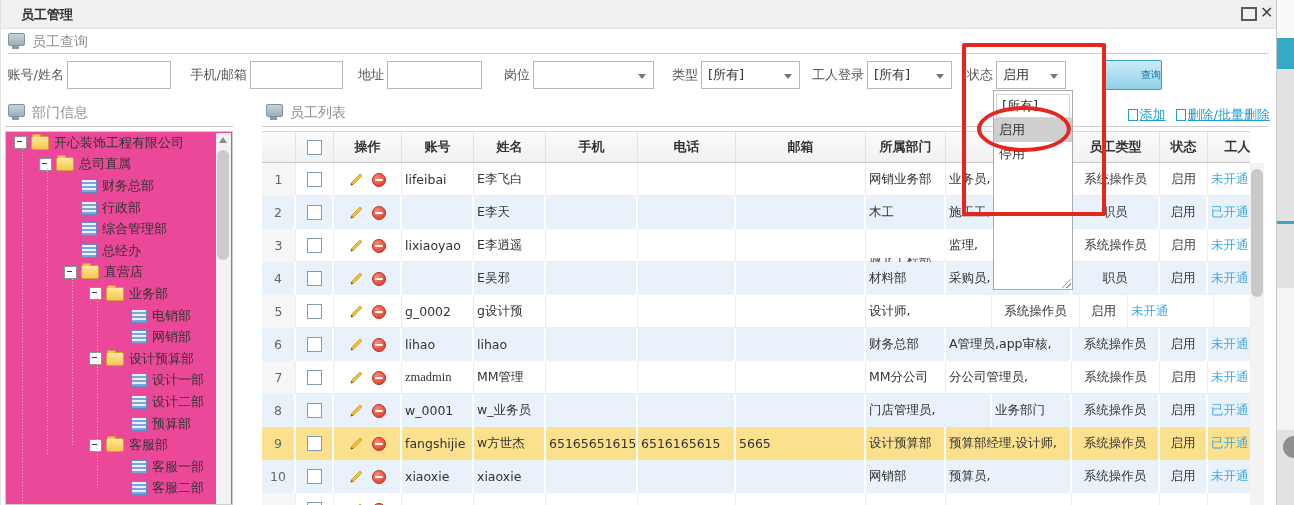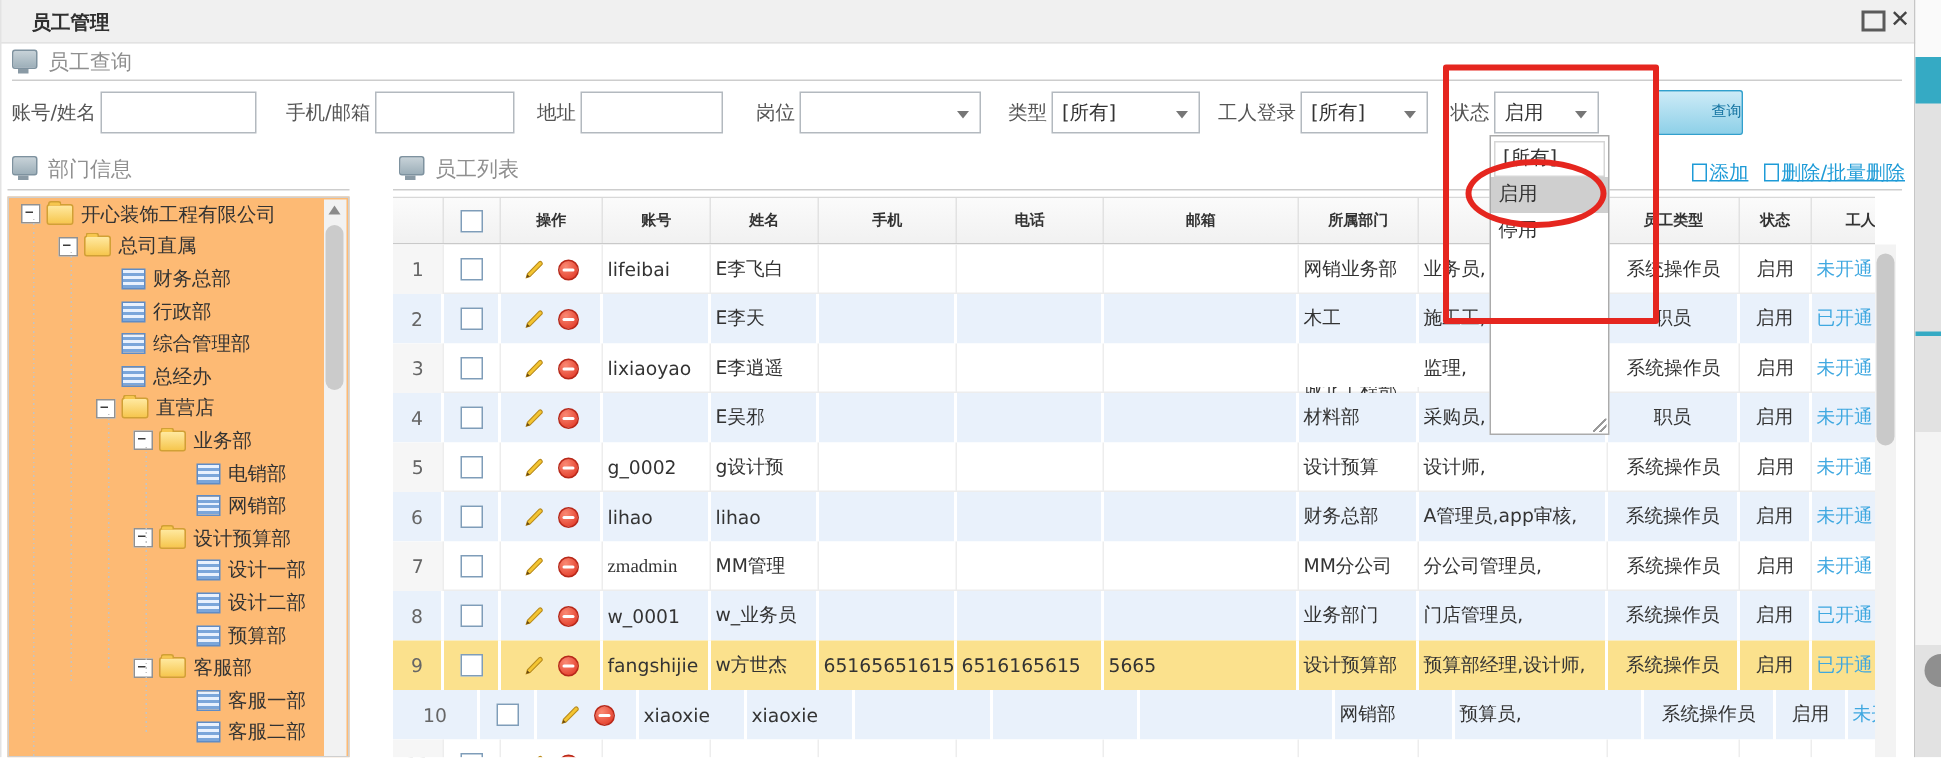--- a/index.html
+++ b/index.html
@@ -32,21 +32,21 @@
       border-radius:2px;box-sizing:border-box;cursor:pointer;}
   
   #dropdown{left:993px;top:90px;width:80px;height:200px;background:#fff;border:1px solid #ababab;
       box-sizing:border-box;z-index:40;}
   .dd-item{height:24px;line-height:24px;padding:0 5px;font-size:13px;color:#333;cursor:pointer;}
   .dd-item.boxed{border:1px solid #d6d6d6;margin:3px 2px 0 2px;height:22px;line-height:22px;}
   .dd-item.active{background:#cfcfcf;}
   #dd-resize{position:absolute;right:1px;bottom:1px;width:9px;height:9px;
       background:linear-gradient(135deg,transparent 45%,#9a9a9a 45% 55%,transparent 55% 70%,#9a9a9a 70% 80%,transparent 80%);}
   
-  #tree-panel{left:5px;top:131px;width:228px;height:374px;border:1px solid #cfcfcf;background:#fdba74;
+  #tree-panel{left:5px;top:131px;width:228px;height:374px;border:1px solid #cfcfcf;background:#ec4899;
       box-sizing:border-box;overflow:hidden;}
   .trow{position:relative;height:21.6px;display:flex;align-items:center;cursor:pointer;white-space:nowrap;}
   .expander{width:11px;height:11px;border:1px solid #919191;background:#fff;position:relative;flex:0 0 11px;margin-right:4px;}
   .expander::after{content:"";position:absolute;left:2px;top:4px;width:5px;height:1px;background:#3c3c3c;}
   .tspacer{width:13px;flex:0 0 13px;margin-right:4px;}
   .folder-icon{width:16px;height:12px;background:linear-gradient(#ffe9a0,#f6c64e);border:1px solid #d починка;
       border:1px solid #d1a035;border-radius:2px;position:relative;flex:0 0 16px;margin-right:5px;}
   .folder-icon::before{content:"";position:absolute;left:0px;top:-3px;width:7px;height:2px;background:#f6c64e;
       border:1px solid #d1a035;border-bottom:0;border-radius:2px 2px 0 0;}
   .grid-icon{width:14px;height:12px;border:1px solid #5f8cc6;flex:0 0 14px;margin-right:5px;box-sizing:content-box;
@@ -55,21 +55,21 @@
   .guide{position:absolute;width:1px;background:repeating-linear-gradient(to bottom,#c4c4c4 0 1px,transparent 1px 3px);}
   
   #tree-scroll{position:absolute;right:1px;top:1px;width:15px;height:371px;background:#f2f2f2;}
   #tree-scroll .up{position:absolute;top:4px;left:3px;width:0;height:0;border-left:4px solid transparent;
       border-right:4px solid transparent;border-bottom:6px solid #8b8b8b;}
   #tree-scroll .thumb{position:absolute;left:1px;top:17px;width:12px;height:110px;background:#cbcbcb;border-radius:6px;}
   
   #table-panel{left:262px;top:131px;width:988px;height:374px;overflow:hidden;}
   .thead{display:flex;height:32px;background:linear-gradient(#fbfbfb,#f1f1f1);
       border-top:1px solid #d8d8d8;border-bottom:1px solid #c9c9c9;box-sizing:border-box;}
-  .hcell{display:flex;align-items:center;justify-content:center;font-weight:bold;font-size:10px;color:#333;
+  .hcell{display:flex;align-items:center;justify-content:center;font-weight:bold;font-size:13px;color:#333;
       border-right:1px solid #e2e2e2;box-sizing:border-box;flex:0 0 auto;overflow:hidden;}
   .trowd{display:flex;height:33px;box-sizing:border-box;}
   .cell{display:flex;align-items:center;font-size:12.5px;color:#333;box-sizing:border-box;flex:0 0 auto;
       overflow:hidden;white-space:nowrap;padding:0 3px;}
   .r-white{background:#fff;box-shadow:inset 0 -1px 0 #ededed;}
   .r-white .cell{border-right:1px solid #ededed;}
   .r-blue{background:#e9f1fb;}
   .r-blue .cell{border-right:2px solid #fff;}
   .r-yellow{background:#fbe18d;}
   .r-yellow .cell{border-right:2px solid #fff;}
@@ -417,21 +417,20 @@
                 <path d="M2 14 l0.7-2.4 1.8 1.8 Z" fill="#6b4a12"></path>
               </svg>
             </span>
             <span class="del-icon"></span>
           </div>
           <div class="cell" style="width: 72px;">g_0002</div>
           <div class="cell" style="width: 72px;">g设计预</div>
           <div class="cell" style="width: 92px;"></div>
           <div class="cell" style="width: 98px;"></div>
           <div class="cell" style="width: 130px;"></div>
-          <div class="cell" style="width: 80px;">设计预算</div>
           <div class="cell" style="width: 126px;">设计师,</div>
           <div class="cell c-center" style="width: 88px;">系统操作员</div>
           <div class="cell c-center" style="width: 48px;">启用</div>
           <div class="cell worker" style="width: 86px;">未开通</div>
         </div>
         <div class="trowd r-blue">
           <div class="cell c-center numcell" style="width: 34px;">6</div>
           <div class="cell c-center" style="width: 38px;">
             <span class="cbx"></span>
           </div>
@@ -492,22 +491,22 @@
                 <path d="M2 14 l0.7-2.4 1.8 1.8 Z" fill="#6b4a12"></path>
               </svg>
             </span>
             <span class="del-icon"></span>
           </div>
           <div class="cell" style="width: 72px;">w_0001</div>
           <div class="cell" style="width: 72px;">w_业务员</div>
           <div class="cell" style="width: 92px;"></div>
           <div class="cell" style="width: 98px;"></div>
           <div class="cell" style="width: 130px;"></div>
+          <div class="cell" style="width: 126px;">门店管理员,</div>
           <div class="cell" style="width: 80px;">业务部门</div>
-          <div class="cell" style="width: 126px;">门店管理员,</div>
           <div class="cell c-center" style="width: 88px;">系统操作员</div>
           <div class="cell c-center" style="width: 48px;">启用</div>
           <div class="cell worker" style="width: 86px;">已开通</div>
         </div>
         <div class="trowd r-yellow">
           <div class="cell c-center numcell" style="width: 34px;">9</div>
           <div class="cell c-center" style="width: 38px;">
             <span class="cbx"></span>
           </div>
           <div class="cell c-center ops" style="width: 68px;">
@@ -524,21 +523,21 @@
           <div class="cell" style="width: 92px;">651656516156</div>
           <div class="cell" style="width: 98px;">6516165615</div>
           <div class="cell" style="width: 130px;">5665</div>
           <div class="cell" style="width: 80px;">设计预算部</div>
           <div class="cell" style="width: 126px;">预算部经理,设计师,</div>
           <div class="cell c-center" style="width: 88px;">系统操作员</div>
           <div class="cell c-center" style="width: 48px;">启用</div>
           <div class="cell worker" style="width: 86px;">已开通</div>
         </div>
         <div class="trowd r-blue">
-          <div class="cell c-center numcell" style="width: 58px; text-align: right;">10</div>
+          <div class="cell c-center numcell" style="width: 34px; text-align: right;">10</div>
           <div class="cell c-center" style="width: 38px;">
             <span class="cbx"></span>
           </div>
           <div class="cell c-center ops" style="width: 68px;">
             <span class="pencil">
               <svg width="15" height="15" viewBox="0 0 16 16">
                 <path d="M2 14 L4.6 13.2 L13.2 4.6 A1.5 1.5 0 0 0 11.2 2.6 L2.8 11.2 Z" fill="#f4c531" stroke="#b98b1d" stroke-width="0.8"></path>
                 <path d="M2 14 l0.7-2.4 1.8 1.8 Z" fill="#6b4a12"></path>
               </svg>
             </span>

